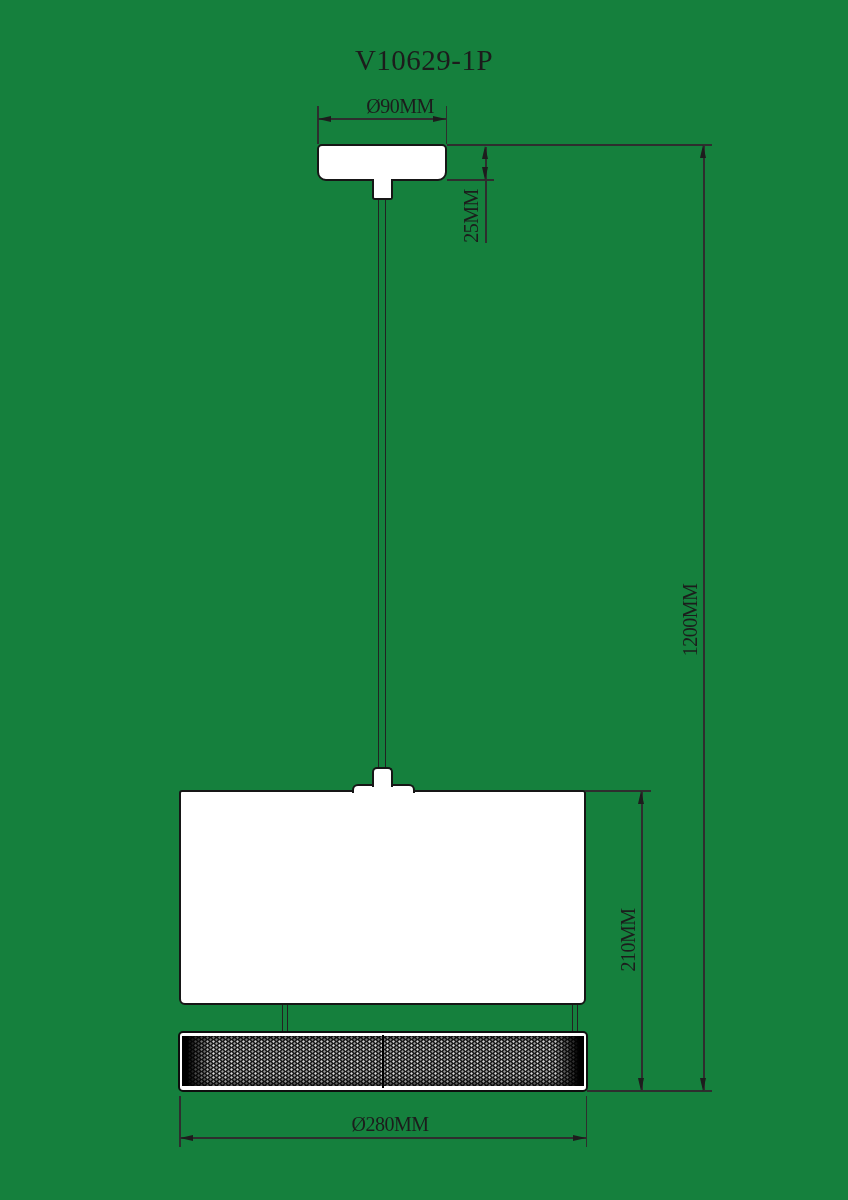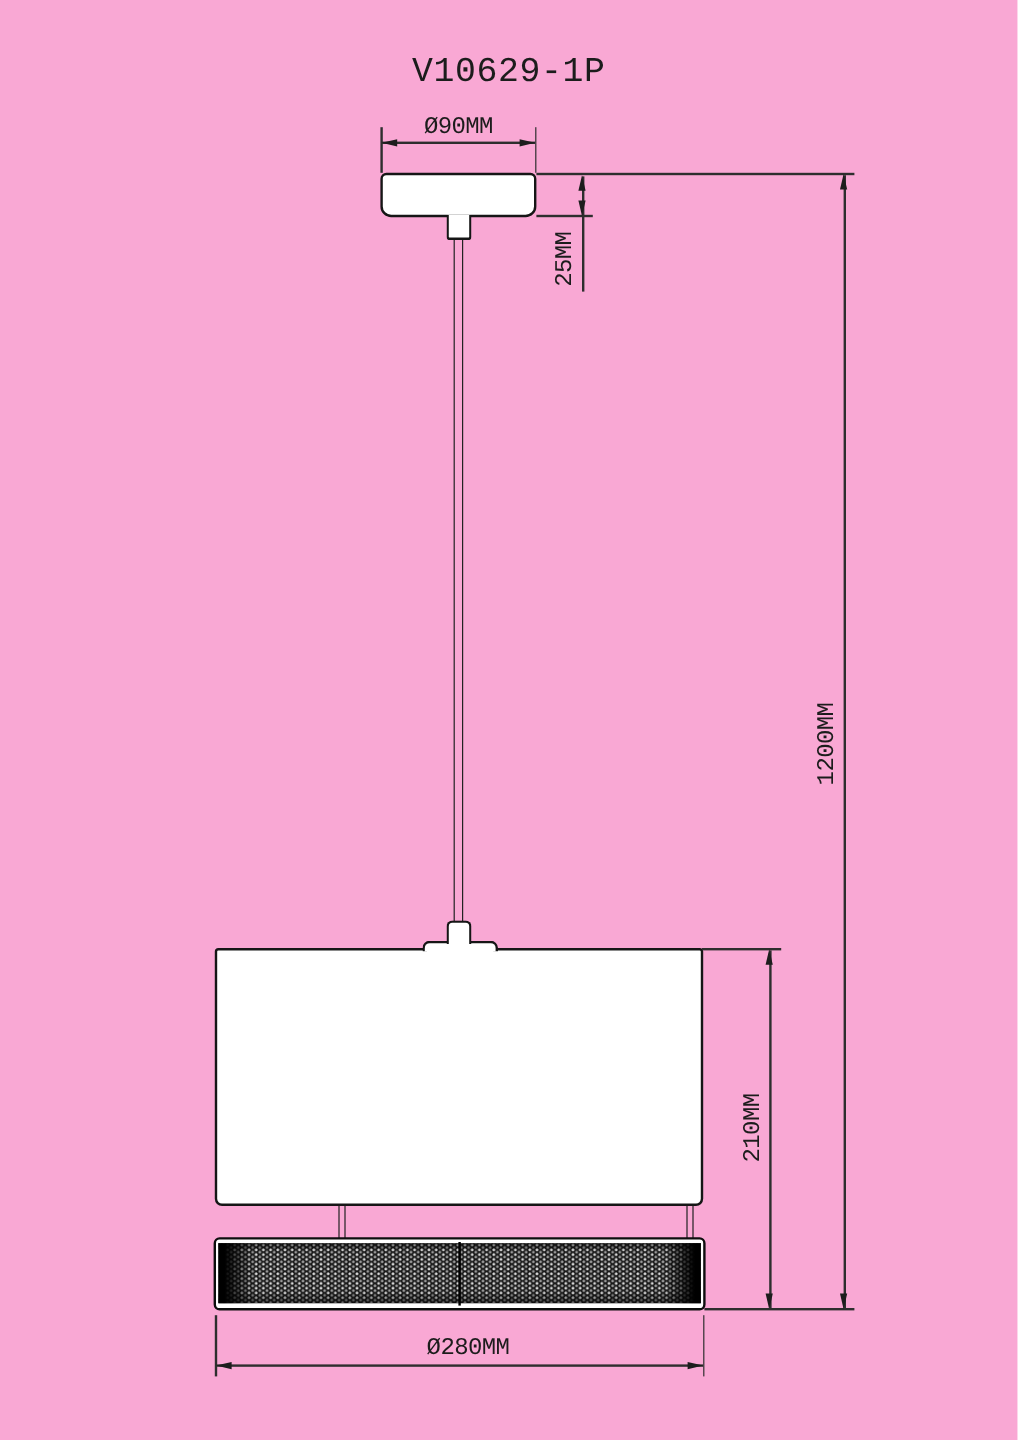--- a/index.html
+++ b/index.html
@@ -1,20 +1,20 @@
 <!DOCTYPE html>
 <html><head>
 <meta charset="utf-8">
 <style>
   html,body{margin:0;padding:0;background:#ffffff;}
   .canvas{
     position:relative;
     width:848px;height:1200px;
-    background:#f9a8d4;
-    font-family:Liberation Mono, monospace;
+    background:#15803d;
+    font-family:Liberation Serif, serif;
     color:#1a1a1a;
     overflow:hidden;
   }
   
   .hline{position:absolute;height:1.5px;background:#2e2e2e;}
   .vline{position:absolute;width:1.5px;background:#2e2e2e;}
   .outline{position:absolute;border:2px solid #161616;background:#ffffff;box-sizing:border-box;}
   .arr{position:absolute;width:0;height:0;border-style:solid;border-color:transparent;}
   .arr.up{border-left-width:3.5px;border-right-width:3.5px;border-bottom:13px solid #1d1d1d;border-top-width:0;}
   .arr.down{border-left-width:3.5px;border-right-width:3.5px;border-top:13px solid #1d1d1d;border-bottom-width:0;}
@@ -68,21 +68,21 @@
 
 <div class="canvas">
 
   <div class="title">V10629-1P</div>
 
   <div class="vline" style="left:317px;top:106px;height:38px"></div>
   <div class="vline" style="left:445.5px;top:106px;height:38px"></div>
   <div class="hline" style="left:318px;top:118px;width:128px"></div>
   <div class="arr left" style="left:318px;top:115.5px"></div>
   <div class="arr right" style="left:433px;top:115.5px"></div>
-  <div class="dim-label" style="left:382px;top:106px">Ø90MM</div>
+  <div class="dim-label" style="left:400px;top:106px">Ø90MM</div>
 
   <div class="outline canopy"></div>
 
   <div class="hline" style="left:447px;top:144px;width:265px"></div>
 
   <div class="hline" style="left:447px;top:179px;width:47px"></div>
 
   <div class="vline" style="left:485px;top:147px;height:96px"></div>
   <div class="arr up" style="left:482.3px;top:146px"></div>
   <div class="arr down" style="left:482.3px;top:167px"></div>

